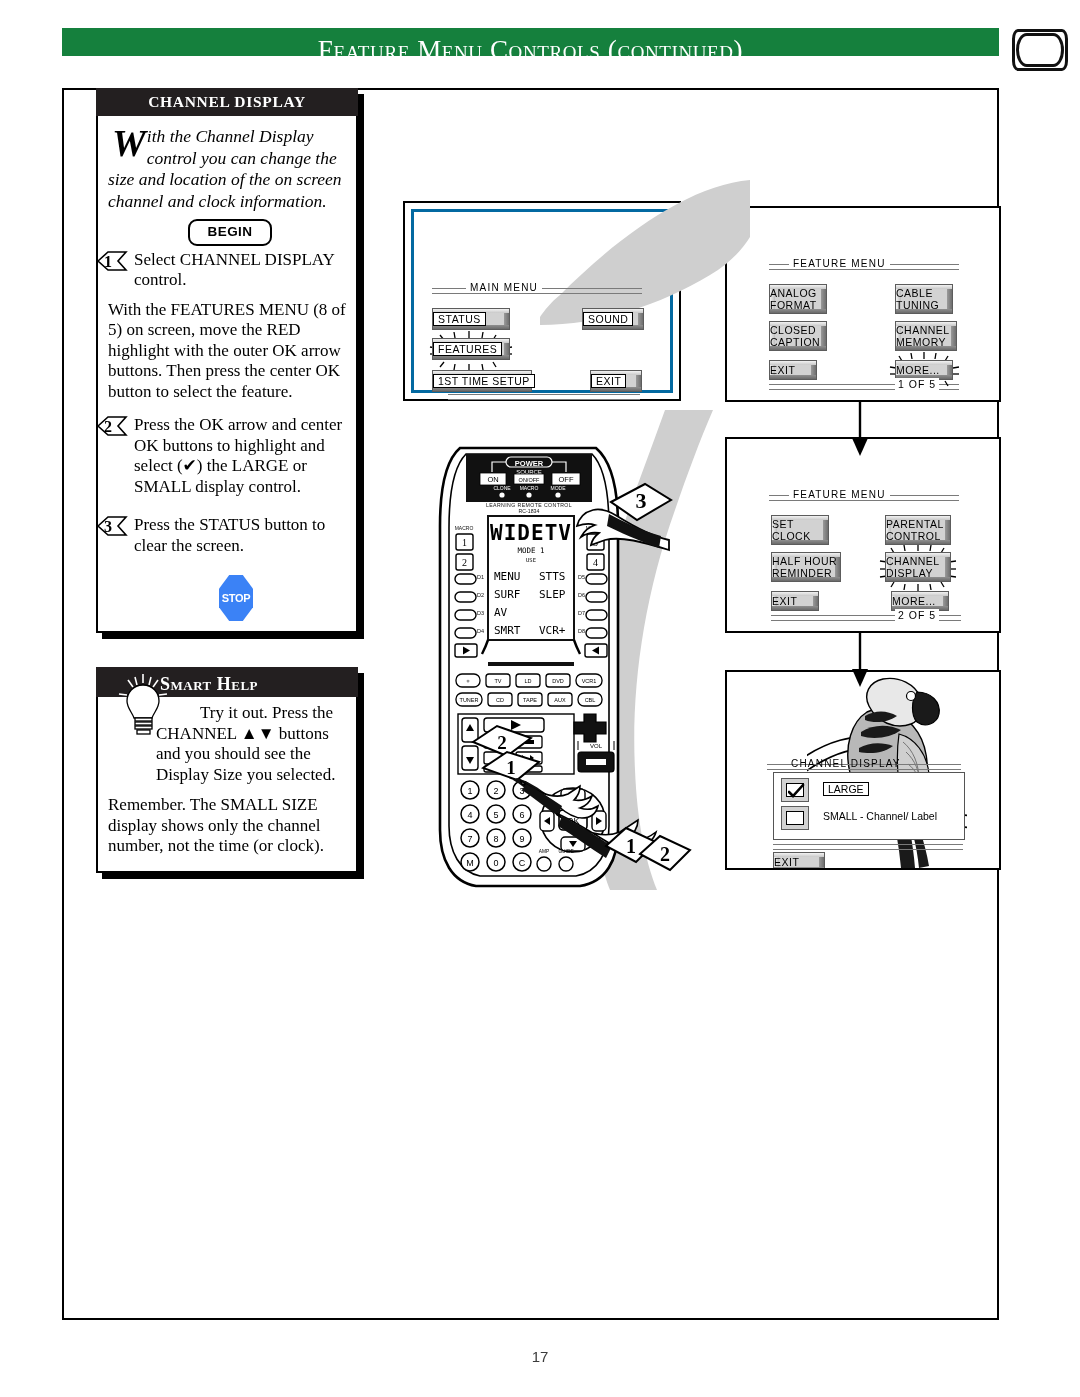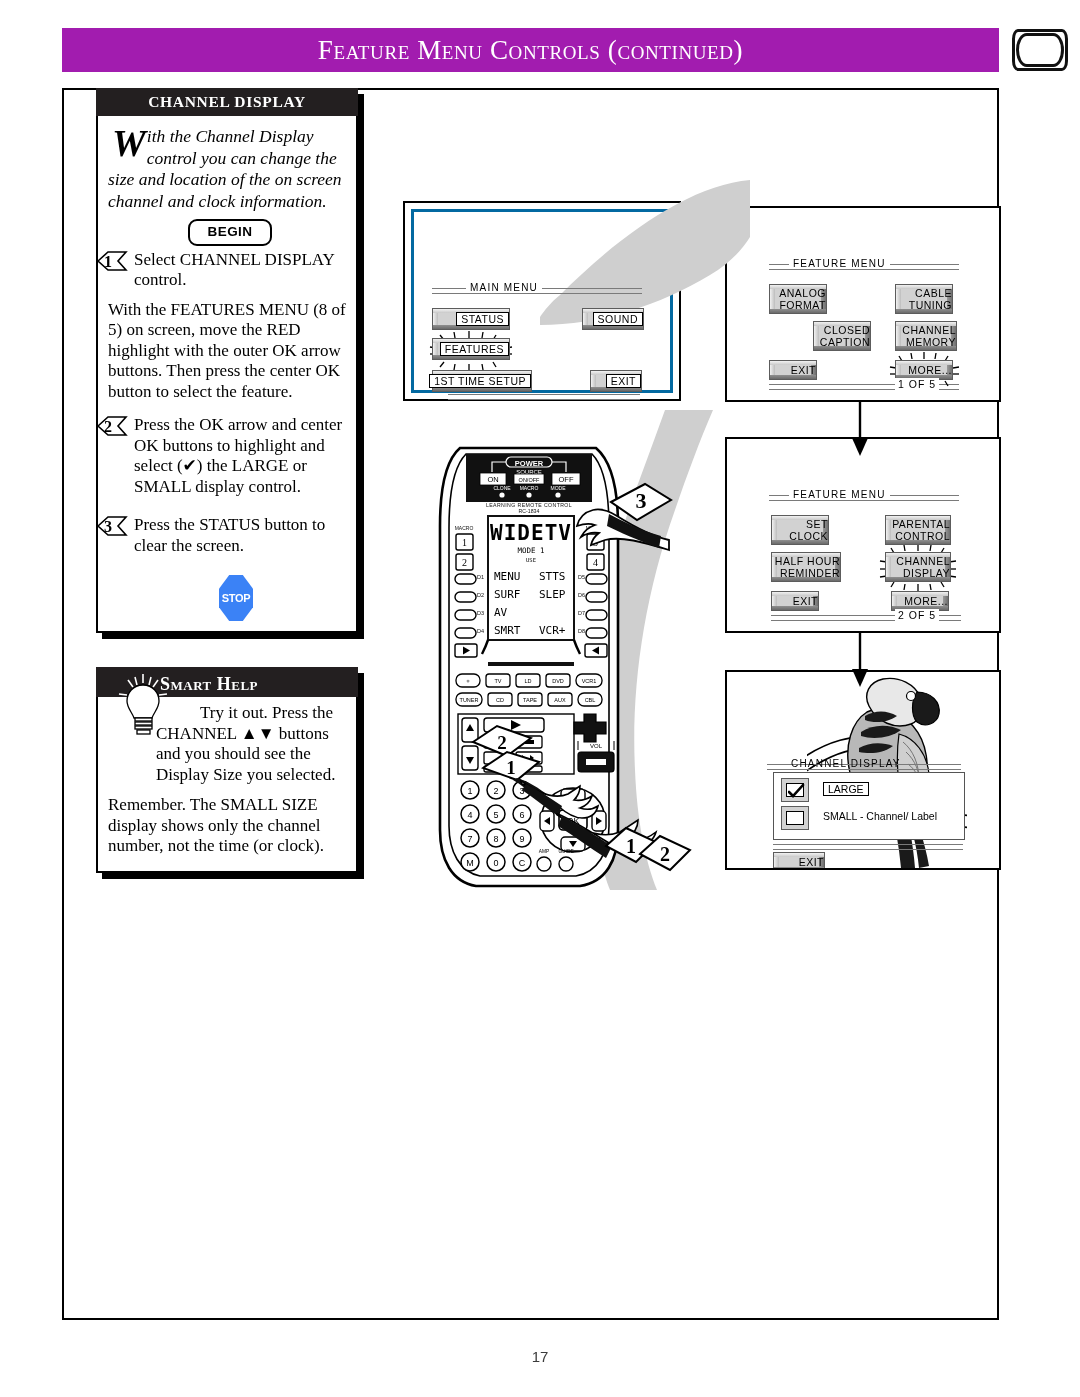--- a/index.html
+++ b/index.html
@@ -15,22 +15,22 @@
     color: #000;
     overflow: hidden;
   }
 
   
   .header-bar {
     position: absolute;
     left: 62px;
     top: 28px;
     width: 937px;
-    height: 44px;
-    background: #a21caf;
+    height: 28px;
+    background: #15803d;
   }
   .header-title {
     position: absolute;
     left: 0; right: 0; top: 0;
     height: 44px;
     line-height: 44px;
     text-align: center;
     color: #ffffff;
     font-family: "Liberation Serif", serif;
     font-size: 27px;
@@ -289,21 +289,21 @@
     border-bottom: 1.2px solid #7a7a7a;
     z-index: 2;
   }
   .osd-btn {
     position: absolute;
     background: #d2d2d2;
     border: 1.5px solid #5c5c5c;
     box-sizing: border-box;
     display: flex;
     flex-direction: column;
-    align-items: flex-end;
+    align-items: flex-start;
     justify-content: center;
     font-family: "Liberation Sans", sans-serif;
     font-size: 10.5px;
     letter-spacing: 0.5px;
     color: #000;
     line-height: 12px;
     z-index: 4;
   }
   .osd-btn .bevel-l { position:absolute; left:0; top:0; bottom:0; width:5px;
      background: linear-gradient(90deg,#f2f2f2,#bdbdbd); }
@@ -568,21 +568,21 @@
 
   <div class="osd-btn" style="left:168px; top:76px; width:58px; height:30px;">
     <div class="bevel-l"></div>
       <div class="bevel-r"></div>
       <div class="bevel-t"></div>
       <div class="bevel-b"></div>
     <span class="osd-plain">CABLE</span>
     <span class="osd-plain">TUNING</span>
   </div>
 
-  <div class="osd-btn" style="left:42px; top:113px; width:58px; height:30px;margin-left:44px;">
+  <div class="osd-btn" style="left:42px; top:113px; width:58px; height:30px;">
     <div class="bevel-l"></div>
       <div class="bevel-r"></div>
       <div class="bevel-t"></div>
       <div class="bevel-b"></div>
     <span class="osd-plain">CLOSED</span>
     <span class="osd-plain">CAPTION</span>
   </div>
 
   <div class="osd-btn" style="left:168px; top:113px; width:62px; height:30px;">
     <div class="bevel-l"></div>

